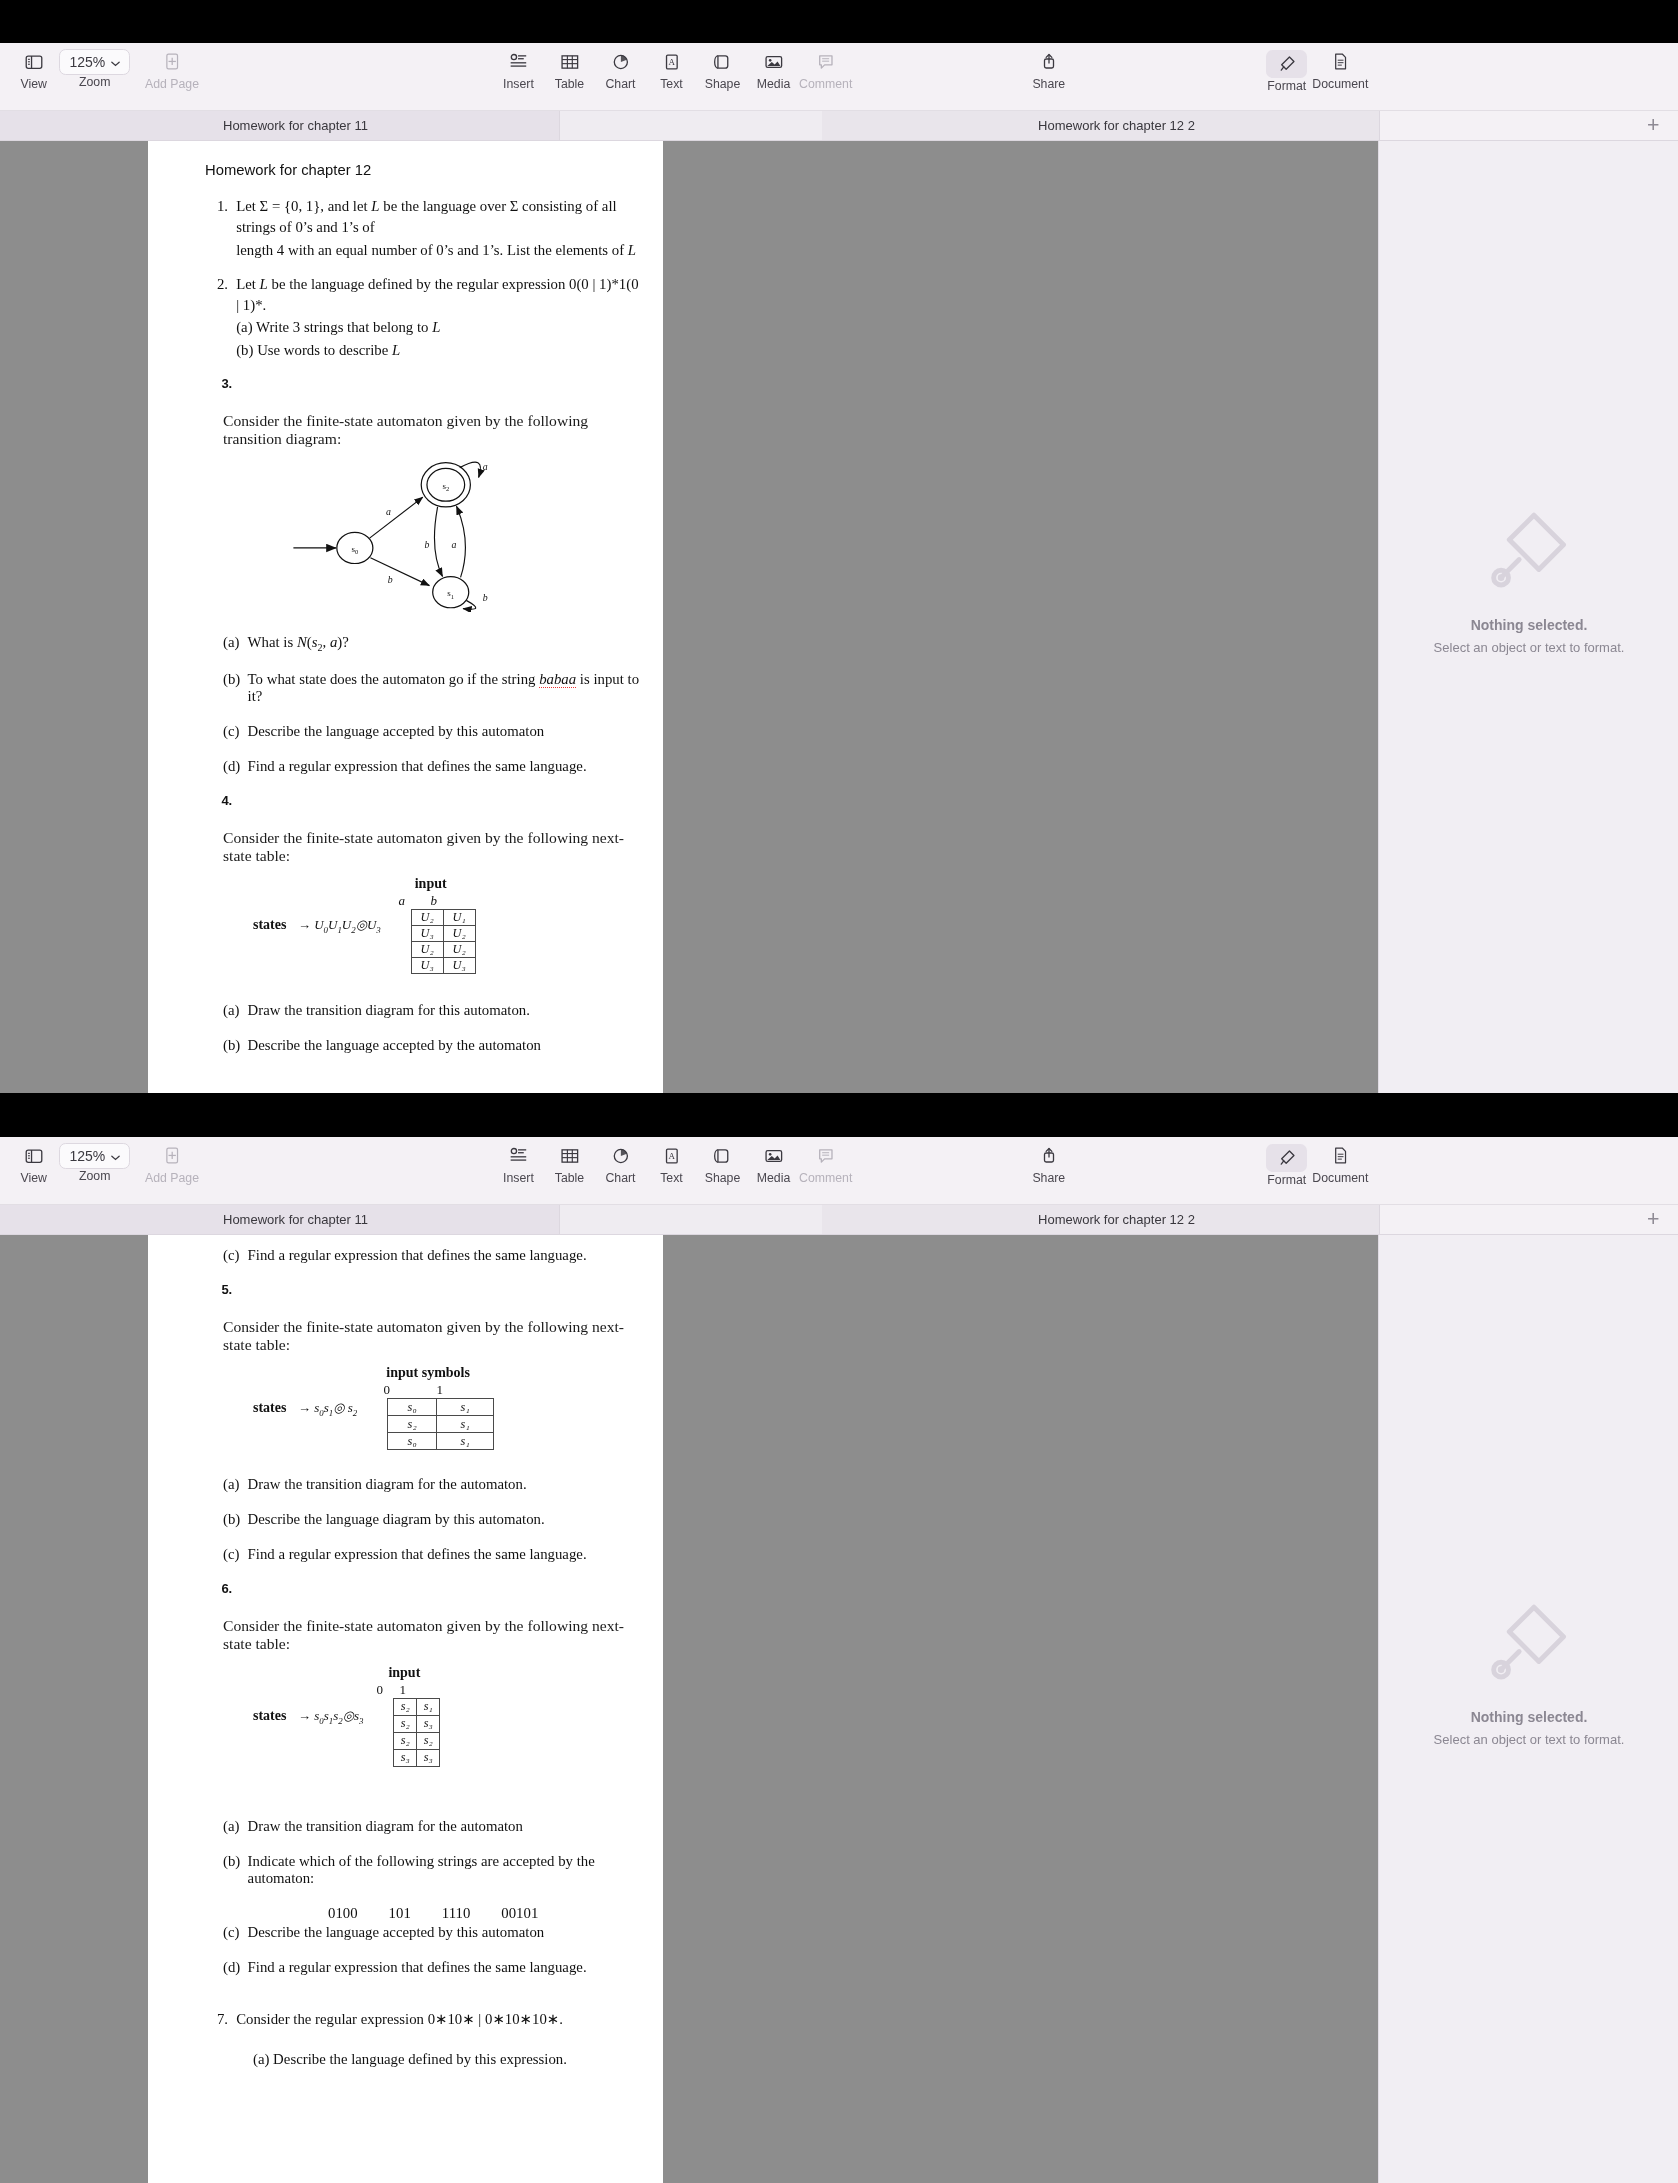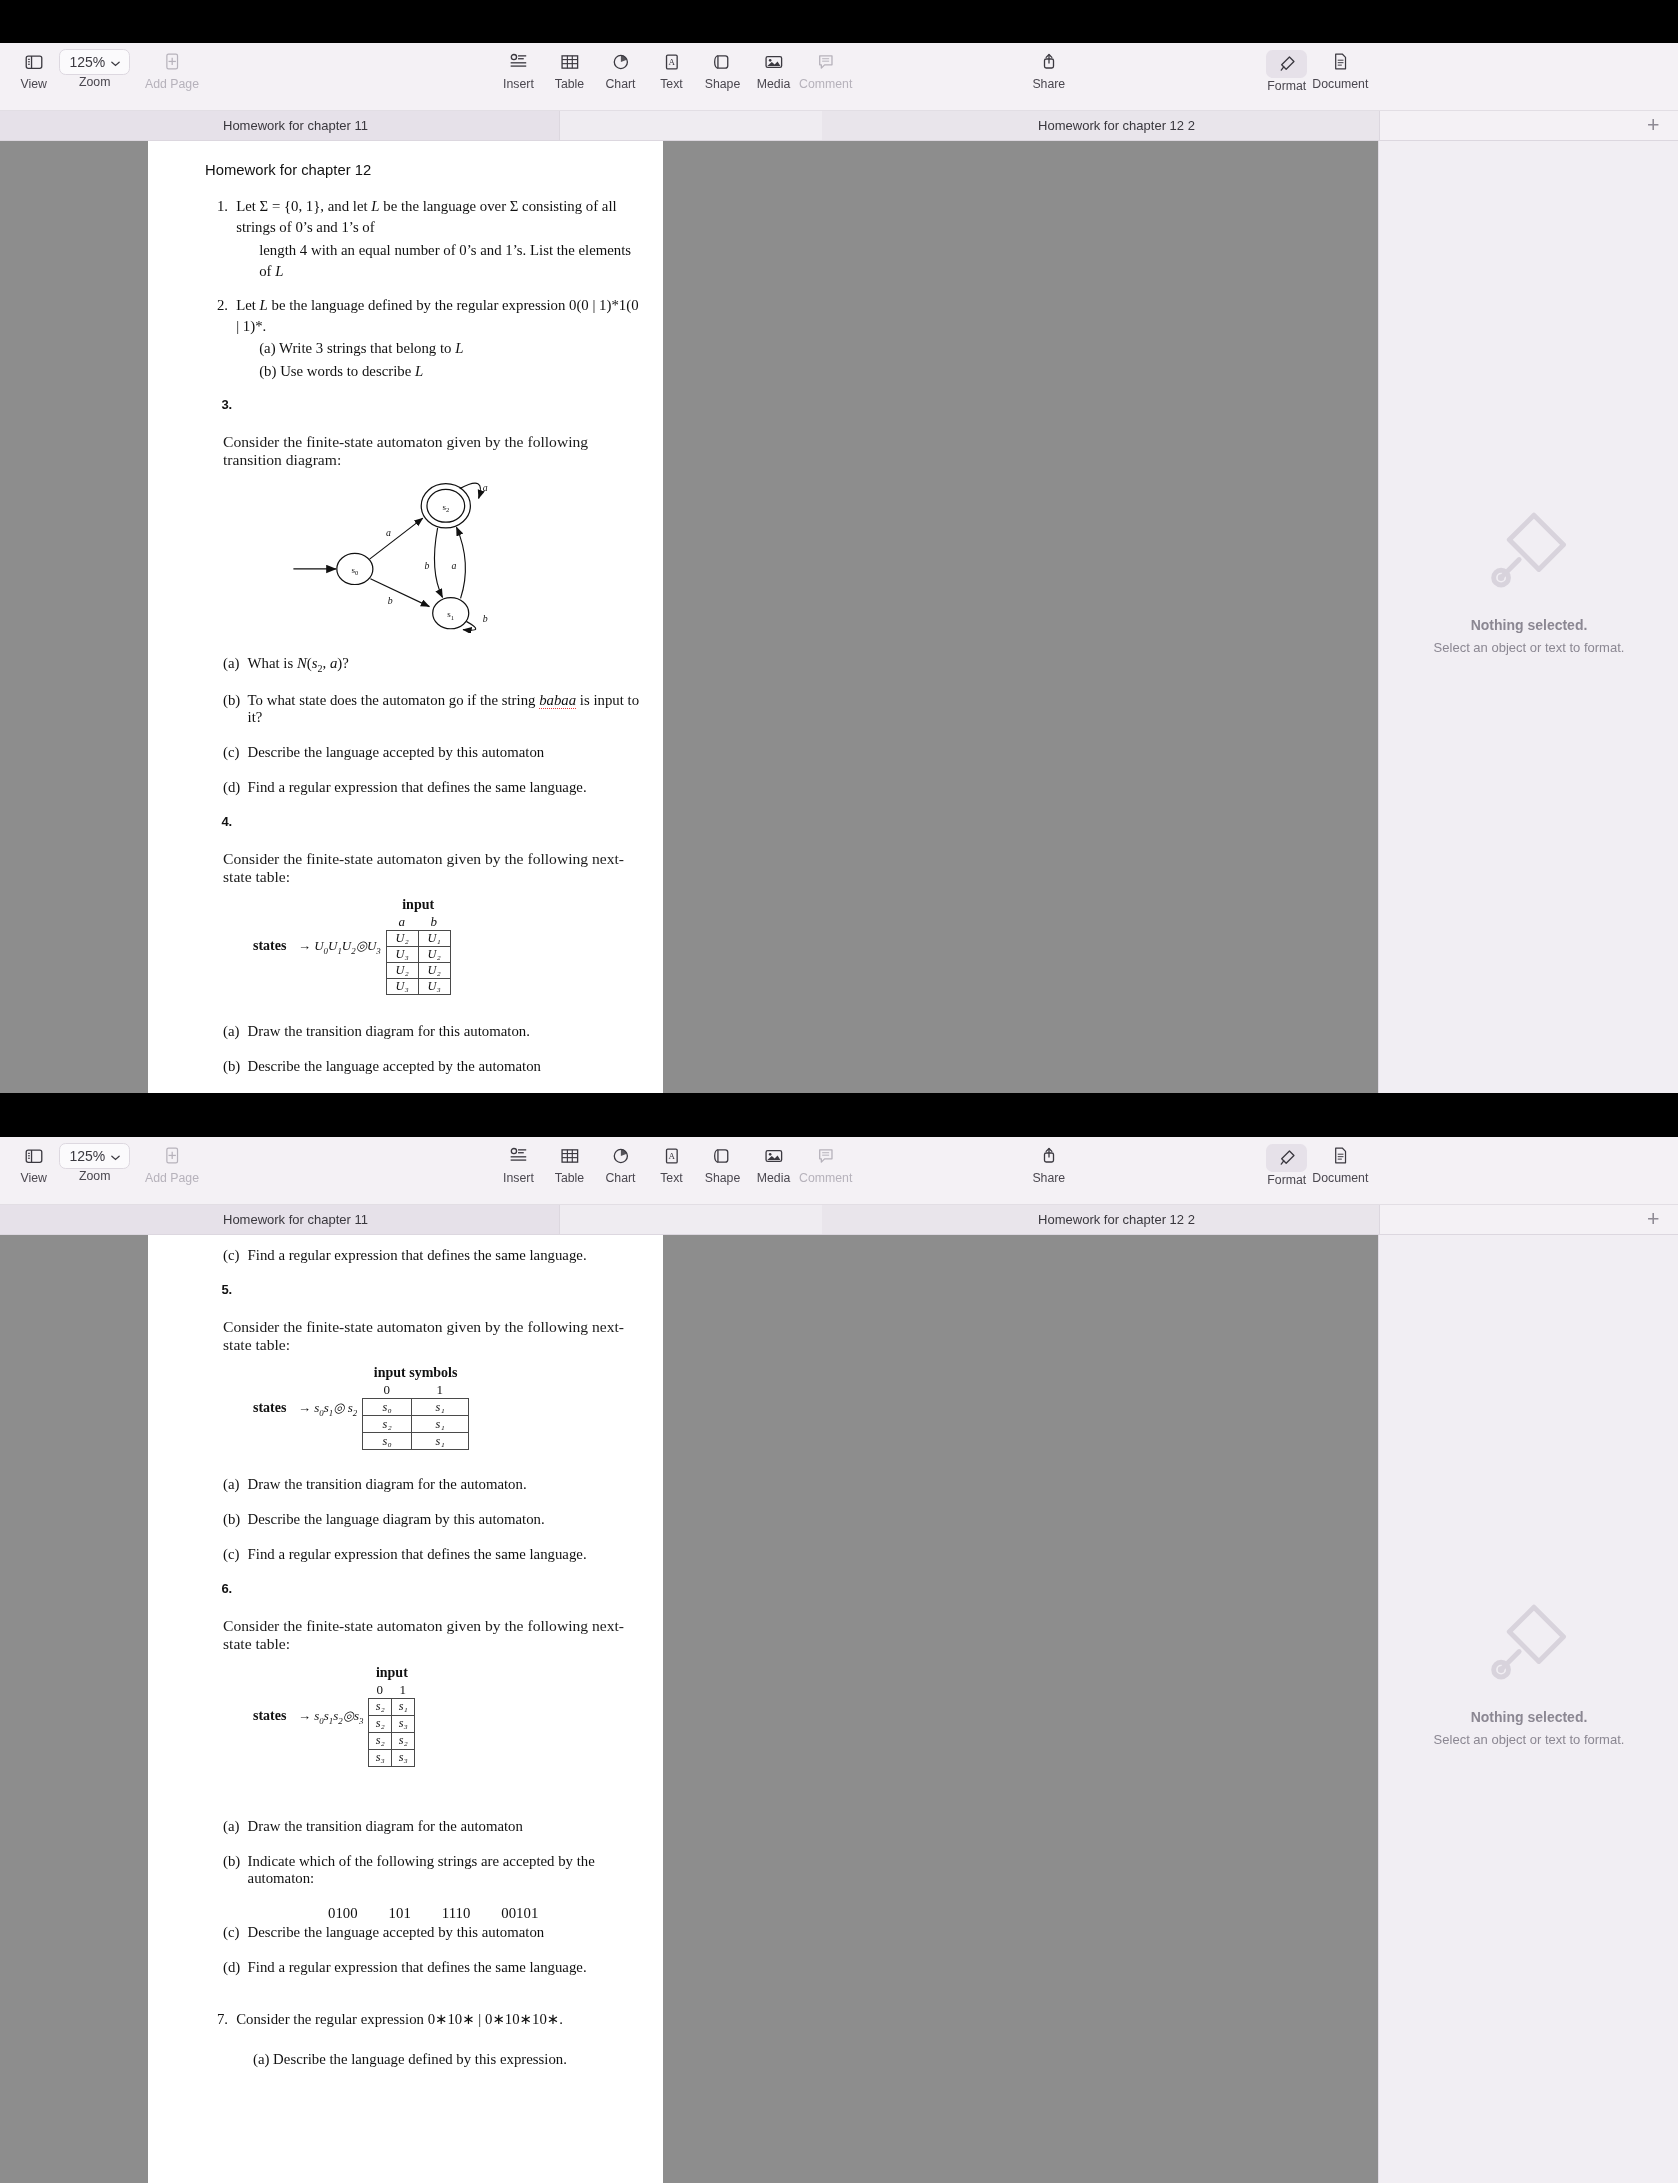--- a/index.html
+++ b/index.html
@@ -114,21 +114,21 @@
   .fmt-title { font-size:14px; font-weight:bold; color:#8b8792; margin-top:18px; }
   .fmt-sub   { font-size:13px; color:#8b8792; margin-top:6.6px; }
 
   
   .page-inner { padding: 21.3px 19.7px 0 57px; }
   .doc-h1 { font-family:"Liberation Sans", sans-serif; font-size:14.8px; font-weight:400; color:#111; margin-bottom: 18px;}
   .q-list { list-style:none; }
   .q-item { display:flex; margin-bottom: 13px; font-size:14.8px; line-height:1.42; }
   .q-num { width: 23px; flex:none; text-align:right; margin-right:8.2px; }
   .q-txt { flex:1; }
-  .q-sub { display:block; margin-top:1.6px;margin-left:23px; }
+  .q-sub { display:block; margin-top:1.6px; }
   i { font-style: italic; }
   sub { font-size: 0.68em; }
 
   .num-standalone {
     font-family:"Liberation Sans", sans-serif;
     font-weight:bold; font-size:13px; margin: 14.8px 0 0 16.4px;
   }
   .prose {
     font-family:"Liberation Serif", serif;
     font-size: 15.6px; margin: 21.3px 0 0 18px; color:#1b1b1b;
@@ -157,21 +157,21 @@
   .nst-rowlabel { font-family:"Liberation Serif", serif; font-size:13px; font-style:italic; height: 14.8px; line-height:14.8px; }
   .nst-table-box { display:flex; flex-direction:column; }
   .nst-hdr-top {
     font-family:"Liberation Serif", serif; font-weight:bold; font-size:14px;
     text-align:center; margin-bottom:0.8px;
   }
   .nst-hdr-cols { display:flex; }
   .nst-hdr-cols span {
     text-align:center; font-family:"Liberation Serif", serif; font-style:italic; font-size:13px;
   }
-  table.nst-tbl { border-collapse: collapse; }
+  table.nst-tbl { border-collapse: collapse; margin-left: 25px; }
   table.nst-tbl td {
     border:0.8px solid #4a4a4a; text-align:center;
     font-family:"Liberation Serif", serif; font-size:12.3px; font-style:italic;
     padding: 0px 1.6px; height: 14px;
   }
 
   .strings-row {
     display:flex; gap: 31px; justify-content:center;
     font-family:"Liberation Serif", serif; font-size:14.8px;
     margin: 18px 0 2px 0;

